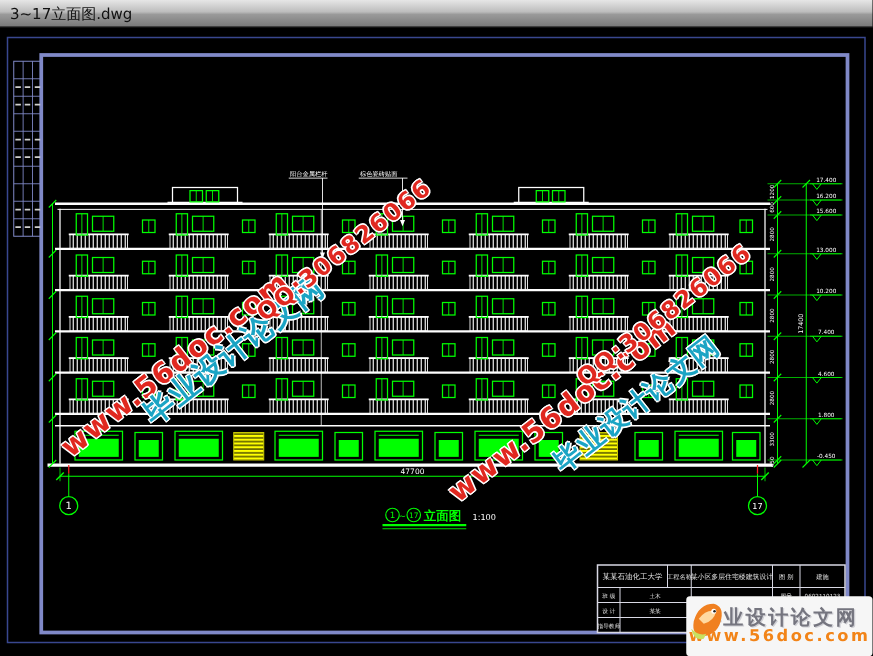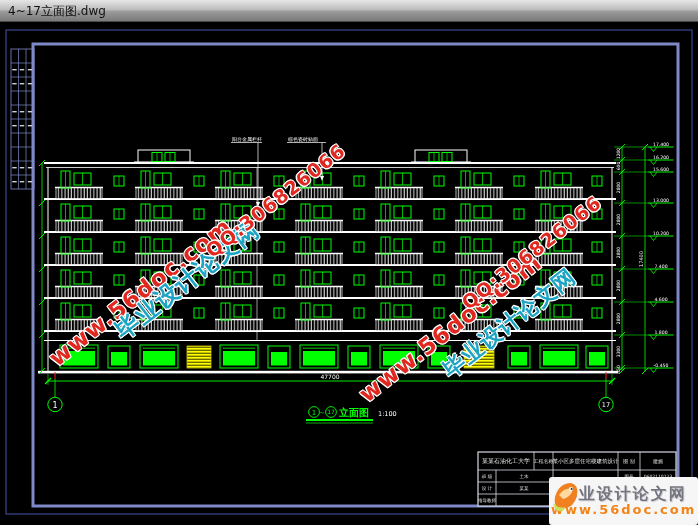--- a/index.html
+++ b/index.html
@@ -17,21 +17,21 @@
     border-radius:3px;display:flex;align-items:center;padding-left:2px;box-sizing:border-box;}
   #logo .txt{display:flex;flex-direction:column;align-items:center;line-height:1.05;}
   #logo .brand{font-size:16px;font-weight:bold;color:#75757f;letter-spacing:2px;
     text-shadow:1px 1px 0 #cfcfd4;}
   #logo .url{font-size:13px;font-weight:bold;color:#f28418;letter-spacing:2px;}
 </style>
 </head>
 <body>
 
 <div id="titlebar">
-  <span>4~17立面图.dwg</span>
+  <span>3~17立面图.dwg</span>
 </div>
 
 <div id="canvas">
   <svg width="698" height="503" viewBox="0 22 698 503">
     <defs>
       <pattern id="hatch" width="3.2" height="6" patternUnits="userSpaceOnUse">
         <rect width="3.2" height="6" fill="#000"></rect>
         <line x1="1" y1="0" x2="1" y2="6" stroke="#fff" stroke-width="0.9"></line>
       </pattern>
       <pattern id="ystr" width="6" height="3" patternUnits="userSpaceOnUse">

